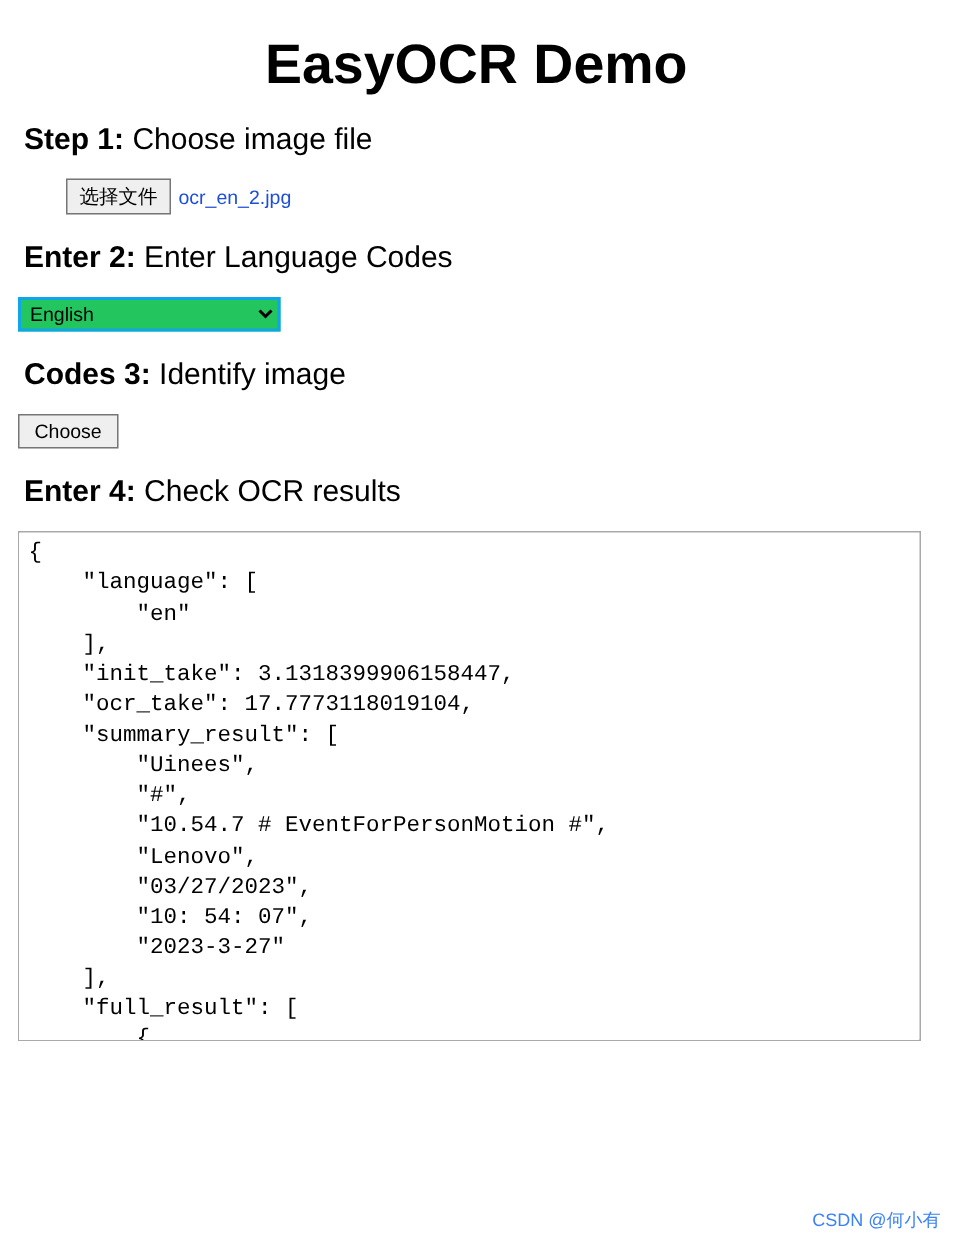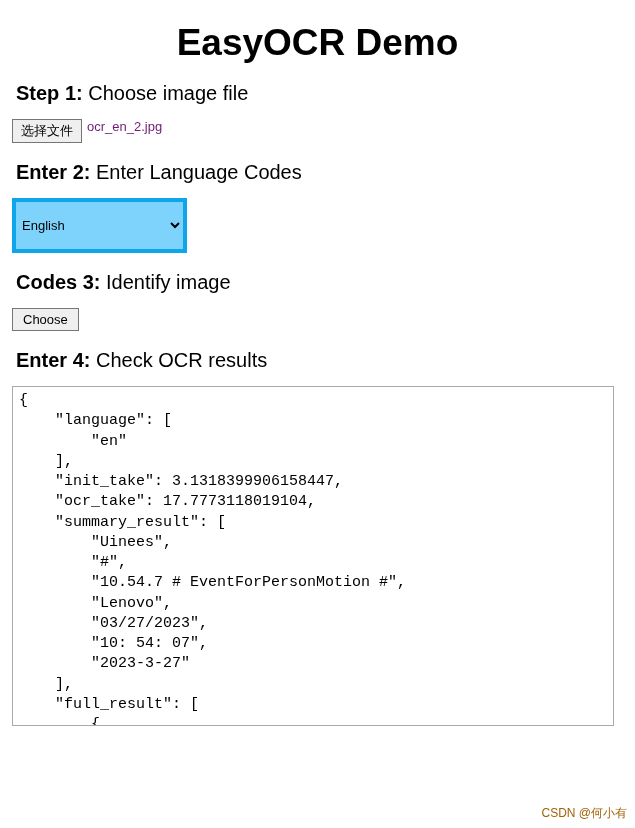--- a/index.html
+++ b/index.html
@@ -21,41 +21,43 @@
     }
     .step-label {
       font-size: 20px;
       margin: 18px 0 14px 4px;
     }
     .step-label .bold {
       font-weight: bold;
     }
     .file-row {
       display: flex;
+      align-items: center;
       gap: 5px;
       margin-bottom: 4px;
+      margin-left: 32px;
     }
     .file-btn {
       background: #efefef;
       border: 1px solid #767676;
       padding: 2px 8px;
       font-size: 13px;
       font-family: Arial, sans-serif;
       cursor: pointer;
     }
     .file-name {
       font-size: 13px;
-      color: #701a75;
+      color: #1d4ed8;
     }
     .lang-select {
       font-size: 13px;
-      padding: 15px 2px;
+      padding: 1px 2px;
       width: 175px;
-      border: 4px solid #0ea5e9;
-      background: #7dd3fc;
+      border: 2px solid #0ea5e9;
+      background: #22c55e;
       font-family: Arial, sans-serif;
     }
     .process-btn {
       background: #efefef;
       border: 1px solid #767676;
       padding: 3px 10px;
       font-size: 13px;
       cursor: pointer;
       font-family: Arial, sans-serif;
     }
@@ -72,21 +74,21 @@
       overflow-y: scroll;
       overflow-x: hidden;
       resize: none;
       color: #000;
     }
     .watermark {
       position: fixed;
       right: 8px;
       bottom: 6px;
       font-size: 12px;
-      color: #a16207;
+      color: #3b82f6;
       font-family: Arial, sans-serif;
     }
   </style>
 </head>
 <body>
 
 
 
 <h1>EasyOCR Demo</h1>
 

